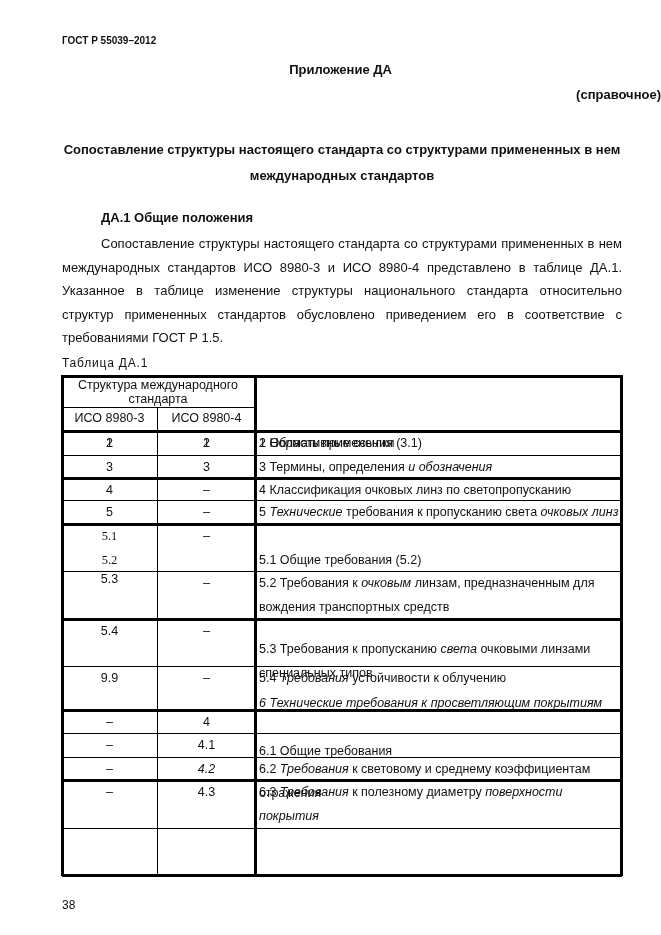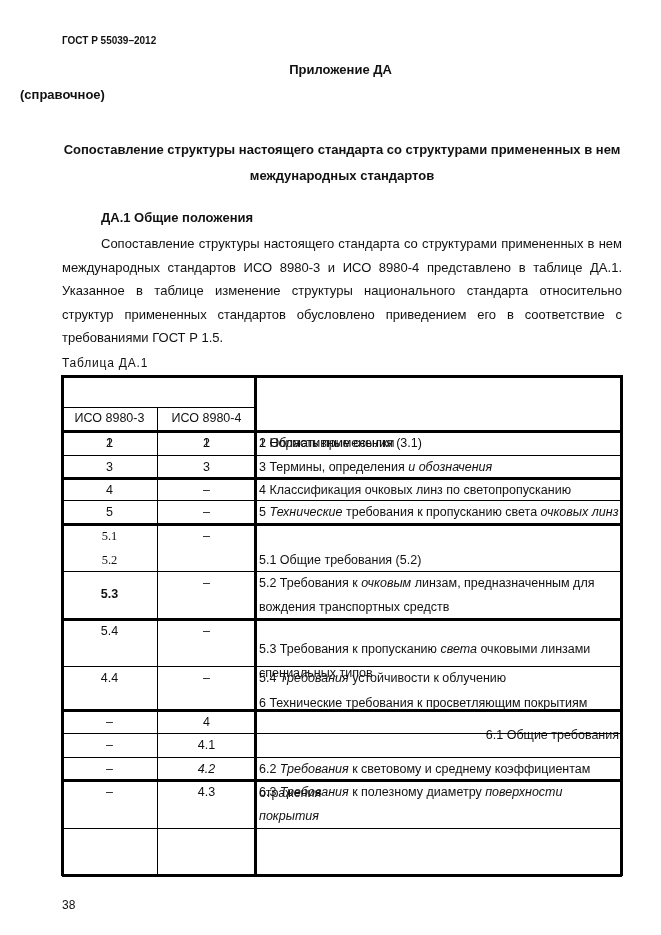--- a/index.html
+++ b/index.html
@@ -1,21 +1,21 @@
 <!DOCTYPE html>
 <html><head>
   <meta charset="utf-8">
   <style>
     html, body { margin: 0; padding: 0; background: #ffffff; }
     body { width: 661px; height: 935px; position: relative; overflow: hidden;
            font-family: "Liberation Sans", sans-serif; color: #111; }
     .abs { position: absolute; }
     .doc-code { left: 62px; top: 35px; font-size: 10px; font-weight: bold; }
     .annex-title { left: 0; width: 661px; text-align: center; top: 62px; font-size: 13px; font-weight: bold; padding-left: 20px; box-sizing: border-box; }
-    .annex-sub { left: 0; width: 661px; text-align: left; top: 87px; font-size: 13px; font-weight: bold; padding-left: 20px; box-sizing: border-box; }
+    .annex-sub { left: 0; width: 661px; text-align: right; top: 87px; font-size: 13px; font-weight: bold; padding-left: 20px; box-sizing: border-box; }
     .main-title { left: 62px; width: 560px; top: 137px; font-size: 13px; font-weight: bold; text-align: center; line-height: 26px; }
     .section-h { left: 101px; top: 210px; font-size: 13px; font-weight: bold; }
     .para { left: 62px; width: 560px; top: 232px; font-size: 13px; line-height: 23.6px; text-align: justify; text-indent: 39px; }
     .table-caption { left: 62px; top: 356px; font-size: 12px; letter-spacing: 0.8px; }
     .page-num { left: 62px; top: 898px; font-size: 12px; }
 
     
     .tbl { position: absolute; left: 62px; top: 376px; width: 560px; height: 499px; }
     .ln { position: absolute; background: #000; }
     .h { height: 1px; left: 0; width: 560px; }
@@ -35,20 +35,21 @@
 <div class="abs doc-code">ГОСТ Р 55039–2012</div>
 <div class="abs annex-title">Приложение ДА</div>
 <div class="abs annex-sub">(справочное)</div>
 <div class="abs main-title">Сопоставление структуры настоящего стандарта со структурами примененных в нем международных стандартов</div>
 <div class="abs section-h">ДА.1 Общие положения</div>
 <div class="abs para">Сопоставление структуры настоящего стандарта со структурами примененных в нем международных стандартов ИСО 8980-3 и ИСО 8980-4 представлено в таблице ДА.1. Указанное в таблице изменение структуры национального стандарта относительно структур примененных стандартов обусловлено приведением его в соответствие с требованиями ГОСТ Р 1.5.</div>
 <div class="abs table-caption">Таблица ДА.1</div>
 
 <div class="tbl" id="tbl">
 
+  <div class="hdr" style="left:0;width:95px;top:2px;width:192px;">Структура международного стандарта</div>
   <div class="hdr" style="left:0;width:95px;top:35px;">ИСО 8980-3</div>
   <div class="hdr" style="left:96px;width:97px;top:35px;">ИСО 8980-4</div>
   <div id="rows">
       <div>
         <div class="cell c1" style="top: 56px; white-space: pre-line;">1</div>
         <div class="cell c2" style="top: 56px;">1</div>
         <div class="cell c3" style="top: 56px; white-space: pre-line;"><span>1 Область применения (3.1)</span></div>
       </div>
       <div>
         <div class="cell c1" style="top: 56px; white-space: pre-line;">2</div>
@@ -71,43 +72,43 @@
         <div class="cell c3" style="top: 125px; white-space: pre-line;"><span>5 </span><i>Технические</i><span> требования к  пропусканию света </span><i>очковых линз</i></div>
       </div>
       <div>
         <div class="cell c1" style="top: 149px; white-space: pre-line; font-family: Liberation Serif, serif;">5.1
 5.2</div>
         <div class="cell c2" style="top: 149px;">–</div>
         <div class="cell c3" style="top: 149px; white-space: pre-line;"><span>
 5.1 Общие требования (5.2)</span></div>
       </div>
       <div>
-        <div class="cell c1" style="top: 207px; white-space: pre-line; font-weight: bold;">5.3</div>
+        <div class="cell c1" style="top: 192px; white-space: pre-line;">5.3</div>
         <div class="cell c2" style="top: 196px;">–</div>
         <div class="cell c3" style="top: 196px; white-space: pre-line;"><span>5.2 Требования к </span><i>очковым</i><span> линзам,  предназначенным для вождения транспортных средств</span></div>
       </div>
       <div>
         <div class="cell c1" style="top: 244px; white-space: pre-line;">5.4</div>
         <div class="cell c2" style="top: 244px;">–</div>
         <div class="cell c3" style="top: 244px; white-space: pre-line; margin-top: 18px;"><span>5.3 Требования к  пропусканию </span><i>света</i><span> очковыми линзами специальных типов</span></div>
       </div>
       <div>
-        <div class="cell c1" style="top: 291px; white-space: pre-line;">4.4</div>
+        <div class="cell c1" style="top: 291px; white-space: pre-line;">9.9</div>
         <div class="cell c2" style="top: 291px;">–</div>
         <div class="cell c3" style="top: 291px; white-space: pre-line;"><span>5.4 </span><i>Требования</i><span>  устойчивости к облучению</span></div>
       </div>
       <div>
         <div class="cell c1" style="top: 335px; white-space: pre-line;">–</div>
         <div class="cell c2" style="top: 335px;">4</div>
-        <div class="cell c3" style="top: 316px; white-space: pre-line;"><span>6 Технические требования к просветляющим покрытиям</span></div>
+        <div class="cell c3" style="top: 316px; white-space: pre-line; font-style: italic;"><span>6 Технические требования к просветляющим покрытиям</span></div>
       </div>
       <div>
         <div class="cell c1" style="top: 358px; white-space: pre-line;">–</div>
         <div class="cell c2" style="top: 358px;">4.1</div>
-        <div class="cell c3" style="top: 348px; white-space: pre-line; text-align: right;"><span>6.1 Общие требования</span></div>
+        <div class="cell c3" style="top: 364px; white-space: pre-line;"><span>6.1 Общие требования</span></div>
       </div>
       <div>
         <div class="cell c1" style="top: 382px; white-space: pre-line;">–</div>
         <div class="cell c2" style="top: 382px; font-style: italic;">4.2</div>
         <div class="cell c3" style="top: 382px; white-space: pre-line;"><span>6.2 </span><i>Требования</i><span> к световому и среднему коэффициентам отражения</span></div>
       </div>
       <div>
         <div class="cell c1" style="top: 405px; white-space: pre-line;">–</div>
         <div class="cell c2" style="top: 405px;">4.3</div>
         <div class="cell c3" style="top: 405px; white-space: pre-line;"><span>6.3 </span><i>Требования</i><span> к полезному диаметру </span><i>поверхности покрытия</i></div>

